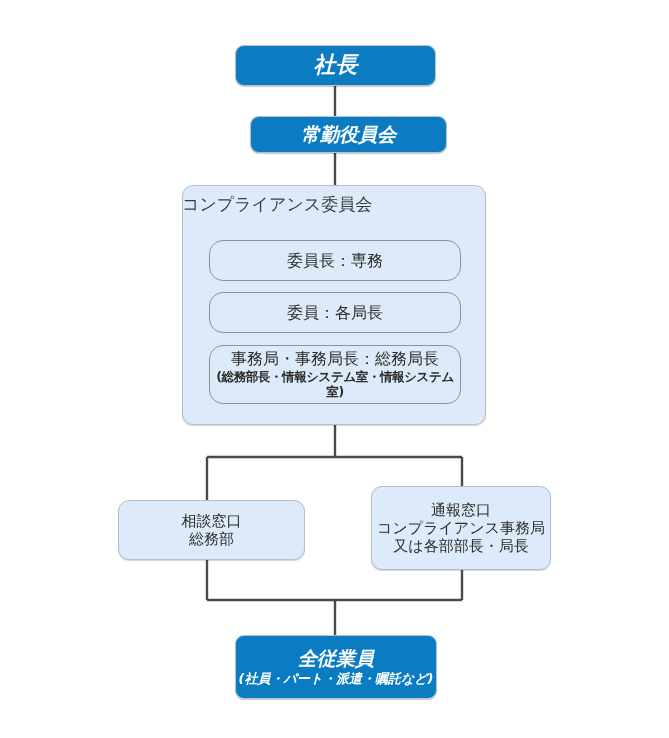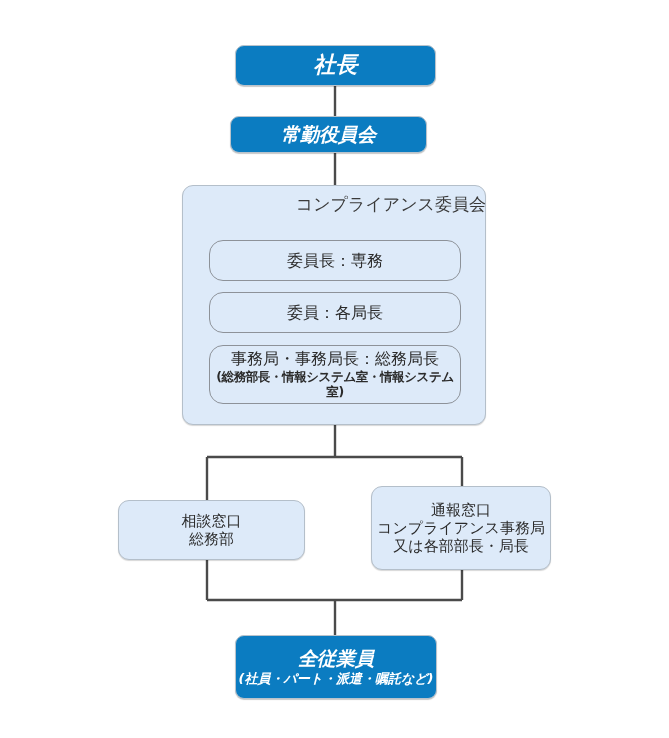--- a/index.html
+++ b/index.html
@@ -63,21 +63,21 @@
   .title-md { font-size: 19px; }
   .title-sm { font-size: 16px; }
   .title-xs { font-size: 15px; }
   .sub-xs { font-size: 12.5px; font-weight: bold; letter-spacing: -0.4px; }
   .sub-sm { font-size: 13px; }
   .committee-heading {
     position: absolute;
     left: 182px;
     top: 193px;
     width: 304px;
-    text-align: right;
+    text-align: left;
     font-size: 17px;
     color: #3a3a3a;
   }
   .line-1 { display: block; }
 </style>
 </head>
 <body>
 
 <div id="chart-root">
 
@@ -97,21 +97,21 @@
       <line x1="462" y1="570" x2="462" y2="600"></line>
       <line x1="207" y1="600" x2="462" y2="600"></line>
       <line x1="335" y1="600" x2="335" y2="635"></line>
     </g>
   </svg>
 
   <div class="node node-primary title-lg" style="left:235px; top:45px; width:201px; height:41px;">
     <span>社長</span>
   </div>
 
-  <div class="node node-primary title-md" style="left:230px; top:116px; width:197px; height:37px;">
+  <div class="node node-primary title-md" style="left:250px; top:116px; width:197px; height:37px;">
     <span>常勤役員会</span>
   </div>
 
   <div class="node node-light" style="left:182px; top:185px; width:304px; height:240px; justify-content:flex-start;"></div>
 
   <div class="committee-heading">コンプライアンス委員会</div>
 
   <div class="node node-outline title-sm" style="left:209px; top:240px; width:252px; height:41px;">
     <span>委員長：専務</span>
   </div>

